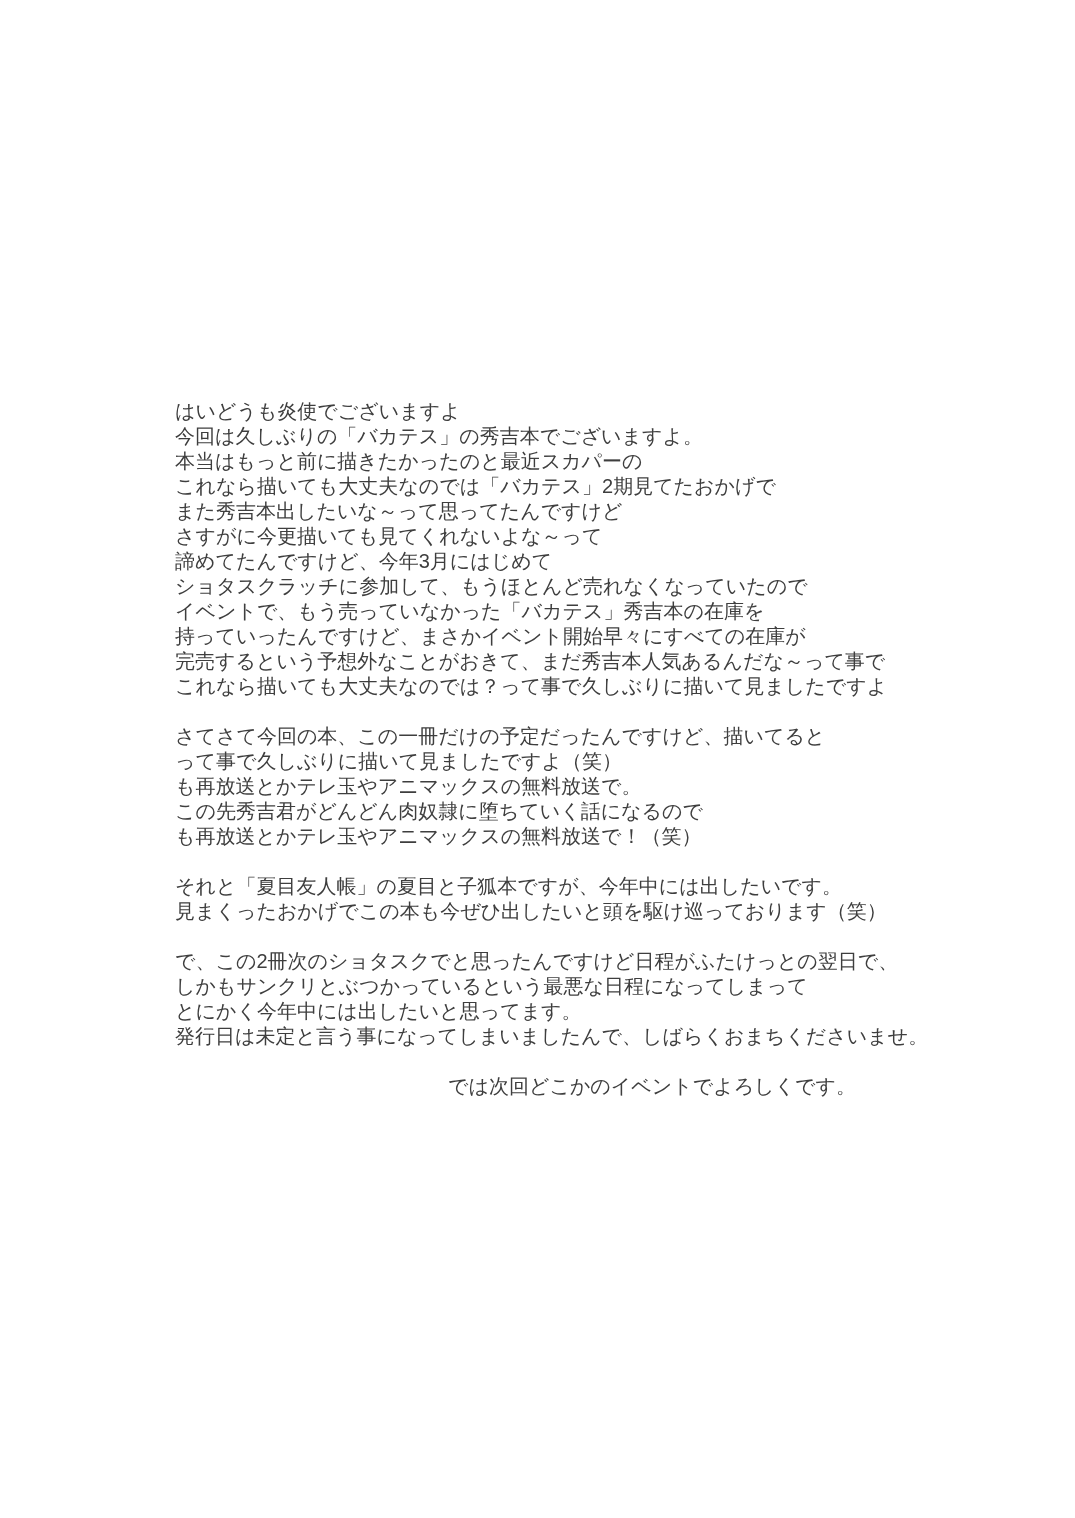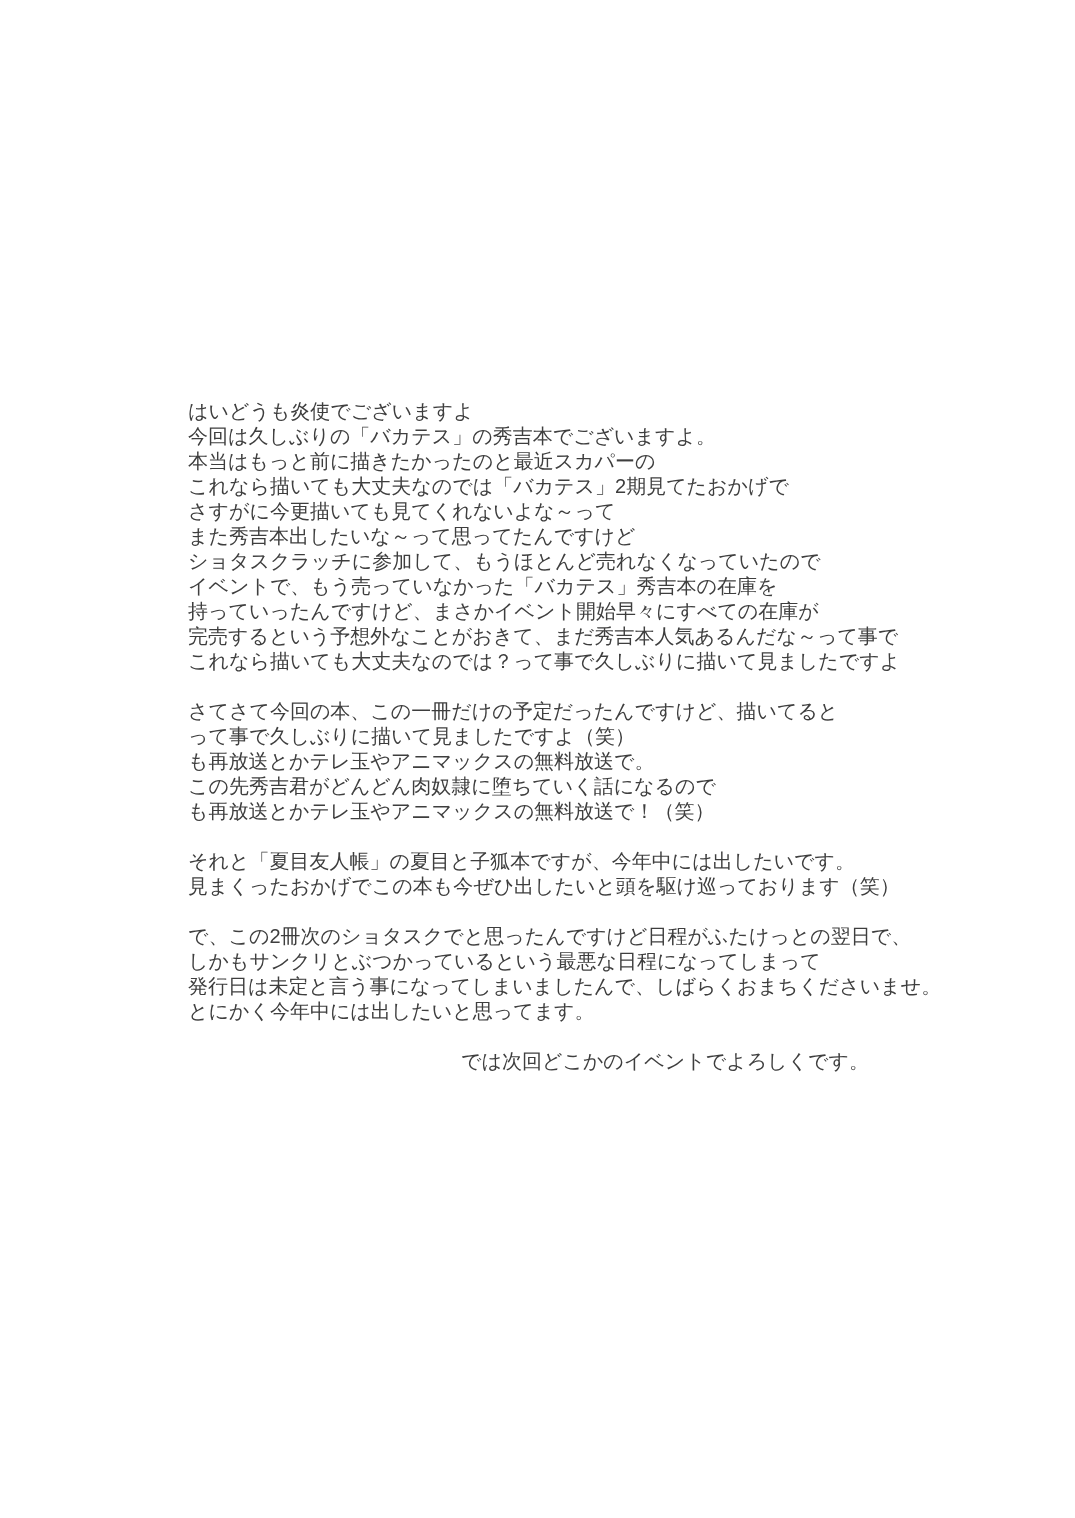--- a/index.html
+++ b/index.html
@@ -10,21 +10,21 @@
   .page {
     position: relative;
     width: 1075px;
     height: 1518px;
     background: #ffffff;
     overflow: hidden;
     font-family: "Liberation Sans", "DejaVu Sans", sans-serif;
   }
   .text-block {
     position: absolute;
-    left: 188px;
+    left: 175px;
     top: 399px;
     width: 760px;
     font-size: 20px;
     line-height: 25px;
     color: #3e3e3e;
     letter-spacing: 0px;
   }
   .para {
     margin: 0 0 25px 0;
     padding: 0;
@@ -43,22 +43,23 @@
 <body>
 
 <div class="page">
   <div class="text-block">
 
     <p class="para">
       <span class="line">はいどうも炎使でございますよ</span>
       <span class="line">今回は久しぶりの「バカテス」の秀吉本でございますよ。</span>
       <span class="line">本当はもっと前に描きたかったのと最近スカパーの</span>
       <span class="line">これなら描いても大丈夫なのでは「バカテス」2期見てたおかげで</span>
+      <span class="line">また秀吉本出したいな～って思ってたんですけど</span>
       <span class="line">さすがに今更描いても見てくれないよな～って</span>
-      <span class="line">また秀吉本出したいな～って思ってたんですけど</span>
+      <span class="line">諦めてたんですけど、今年3月にはじめて</span>
       <span class="line">ショタスクラッチに参加して、もうほとんど売れなくなっていたので</span>
       <span class="line">イベントで、もう売っていなかった「バカテス」秀吉本の在庫を</span>
       <span class="line">持っていったんですけど、まさかイベント開始早々にすべての在庫が</span>
       <span class="line">完売するという予想外なことがおきて、まだ秀吉本人気あるんだな～って事で</span>
       <span class="line">これなら描いても大丈夫なのでは？って事で久しぶりに描いて見ましたですよ</span>
     </p>
 
     <p class="para">
       <span class="line">さてさて今回の本、この一冊だけの予定だったんですけど、描いてると</span>
       <span class="line">って事で久しぶりに描いて見ましたですよ（笑）</span>
@@ -68,20 +69,20 @@
     </p>
 
     <p class="para">
       <span class="line">それと「夏目友人帳」の夏目と子狐本ですが、今年中には出したいです。</span>
       <span class="line">見まくったおかげでこの本も今ぜひ出したいと頭を駆け巡っております（笑）</span>
     </p>
 
     <p class="para">
       <span class="line">で、この2冊次のショタスクでと思ったんですけど日程がふたけっとの翌日で、</span>
       <span class="line">しかもサンクリとぶつかっているという最悪な日程になってしまって</span>
+      <span class="line">とにかく今年中には出したいと思ってます。</span>
       <span class="line">発行日は未定と言う事になってしまいましたんで、しばらくおまちくださいませ。</span>
-      <span class="line">とにかく今年中には出したいと思ってます。</span>
     </p>
 
     <p class="closing">では次回どこかのイベントでよろしくです。</p>
 
   </div>
 </div>
 
 </body></html>

